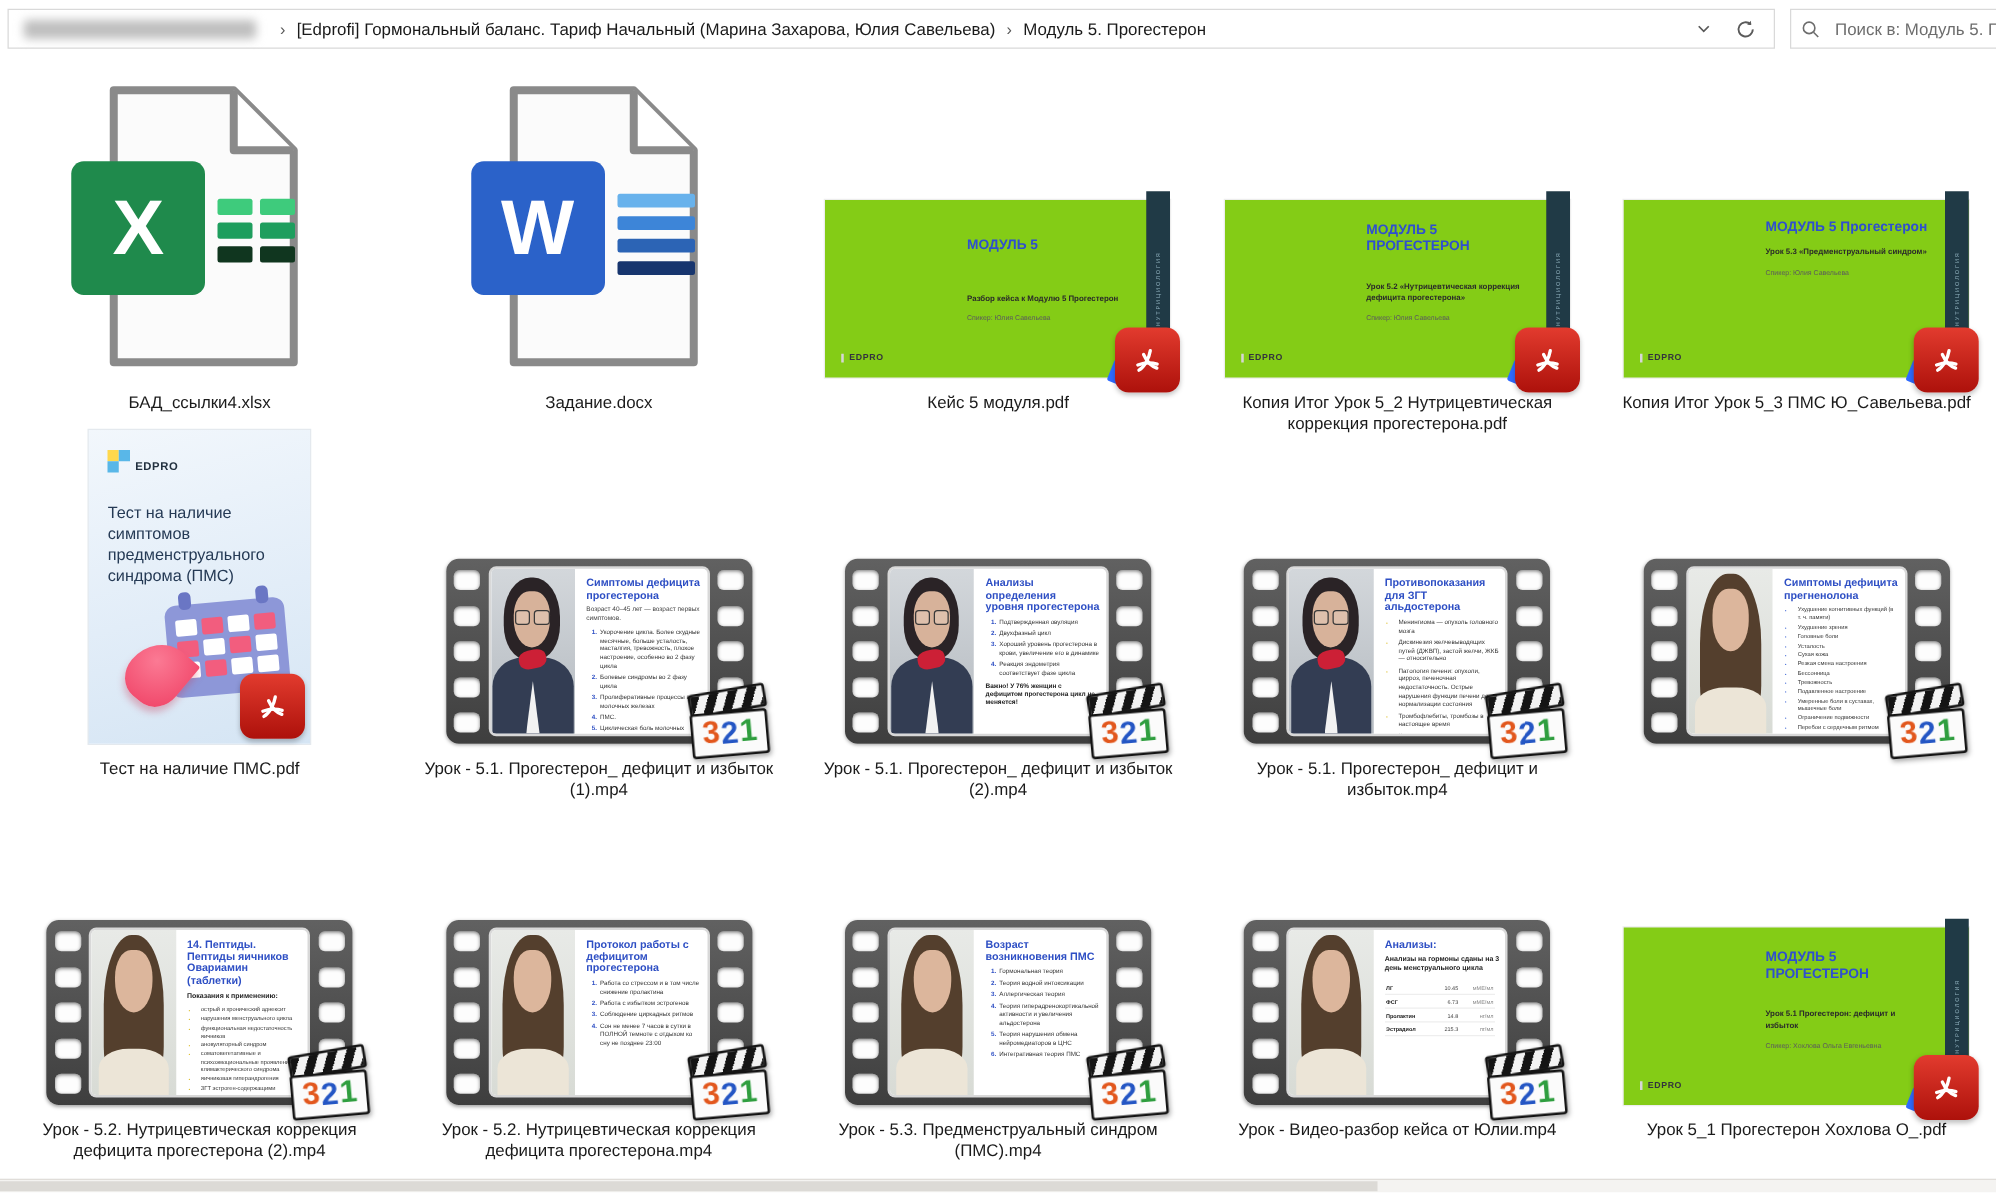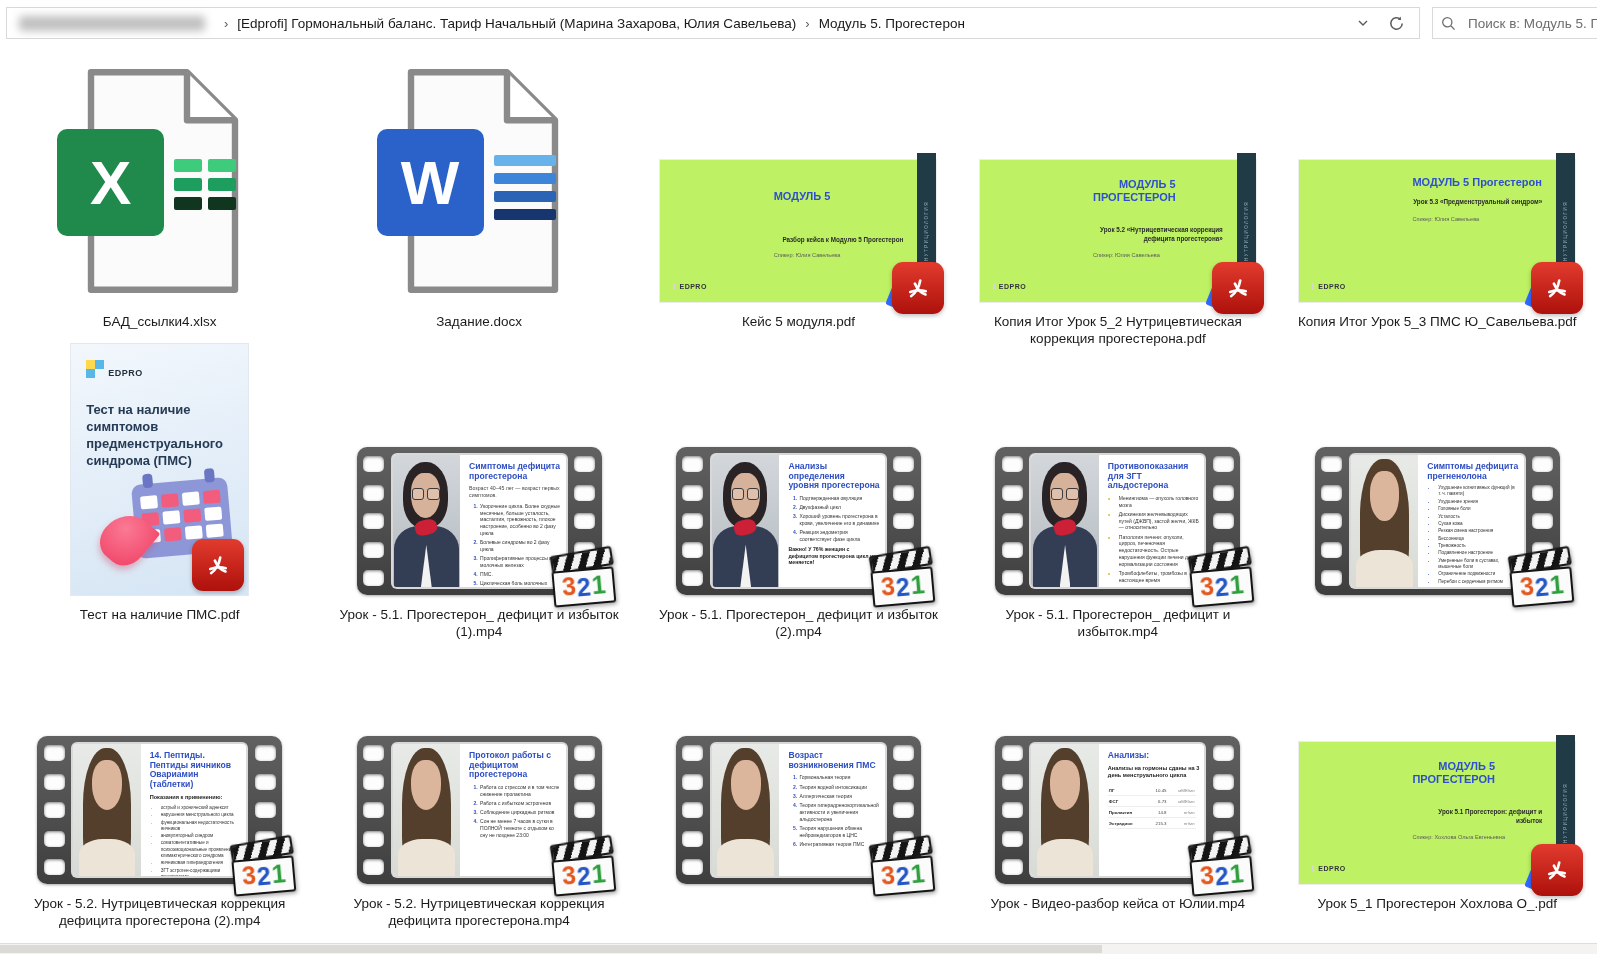--- a/index.html
+++ b/index.html
@@ -39,22 +39,22 @@
   .appsq.word{background:#2b62c9;}
   .xgrid{position:absolute;left:117px;top:92px;display:grid;grid-template-columns:28px 28px;grid-auto-rows:13px;gap:6px;}
   .xgrid i{border-radius:2px;}
   .xgrid i.g1{background:#3ecb7c;} .xgrid i.g2{background:#1e9e5e;} .xgrid i.g3{background:#10361f;}
   .wlines{position:absolute;left:117px;top:88px;display:flex;flex-direction:column;gap:7px;}
   .wlines i{width:62px;height:11px;border-radius:2px;}
   .wlines i.b1{background:#68b2ec;} .wlines i.b2{background:#3d85d8;}
   .wlines i.b3{background:#2c64b5;} .wlines i.b4{background:#17356e;}
 
   
-  .pdfslide{position:relative;width:276px;height:142px;background:#bef264;
-      box-shadow:0 0 0 1px #ededed;text-align:right;}
+  .pdfslide{position:relative;width:276px;height:142px;background:#84cc16;
+      box-shadow:0 0 0 1px #ededed;}
   .slidebody{position:absolute;inset:0;padding:0;}
   .s-title{position:absolute;left:41%;color:#2e4fd0;font-weight:700;font-size:11px;line-height:1.15;}
   .s-sub{position:absolute;left:41%;right:12%;color:#2a2a2a;font-weight:700;font-size:6.3px;line-height:1.4;}
   .s-spk{position:absolute;left:41%;color:#5c5c5c;font-size:5.6px;}
   .s-brand{position:absolute;left:13px;bottom:12px;font-size:7px;font-weight:700;color:#33333d;
       border-left:2px solid #d6d6d6;padding-left:4px;letter-spacing:.5px;}
   .la .s-title{top:30px;} .la .s-sub{top:76px;} .la .s-spk{top:92px;}
   .lb .s-title{top:18px;} .lb .s-sub{top:66px;} .lb .s-spk{top:92px;}
   .lc .s-title{top:16px;} .lc .s-sub{top:38px;} .lc .s-spk{top:56px;}
   .s-stripe{position:absolute;right:0;top:-7px;bottom:-7px;width:19px;background:#203a46;
@@ -69,21 +69,21 @@
       display:flex;align-items:center;justify-content:center;box-shadow:0 2px 4px rgba(0,0,0,.25);}
   .pdfslide .pdfbadge{position:absolute;right:-8px;bottom:-12px;}
 
   
   .pdfportrait{position:relative;width:177px;height:251px;background:linear-gradient(165deg,#f2f7fc 0%,#e2edf8 55%,#d5e5f4 100%);
       box-shadow:0 0 0 1px #e4e9ee;overflow:visible;}
   .p-logo{position:absolute;left:15px;top:16px;display:flex;align-items:flex-end;}
   .p-logo .sq{display:grid;grid-template-columns:9px 9px;grid-auto-rows:9px;margin-right:4px;}
   .p-logo .sq i.y{background:#ffd84d;} .p-logo .sq i.b{background:#59b7e8;} .p-logo .sq i.e{background:transparent;}
   .p-brand{font-size:9px;font-weight:700;color:#22303f;letter-spacing:.5px;}
-  .p-title{position:absolute;left:15px;top:58px;right:14px;font-size:13px;font-weight:700;color:#253a55;line-height:1.3;}
+  .p-title{position:absolute;left:15px;top:58px;right:14px;font-size:13px;font-weight:400;color:#253a55;line-height:1.3;}
   .calendar{position:absolute;right:18px;bottom:40px;width:96px;height:74px;background:#8d97d8;border-radius:9px;transform:rotate(-5deg);}
   .calendar::before{content:"";position:absolute;left:12px;top:-10px;width:10px;height:14px;background:#6a76c4;border-radius:4px;}
   .calendar::after{content:"";position:absolute;right:12px;top:-10px;width:10px;height:14px;background:#6a76c4;border-radius:4px;}
   .calgrid{position:absolute;left:8px;top:12px;display:grid;grid-template-columns:repeat(4,17px);grid-auto-rows:13px;gap:4px;}
   .calgrid i{border-radius:2px;background:#fff;}
   .calgrid i.p{background:#f25d7e;}
   .drop{position:absolute;left:32px;bottom:30px;width:46px;height:52px;background:radial-gradient(circle at 35% 35%,#fb7a94,#ef3f63);
       border-radius:78% 6% 55% 55%;transform:rotate(40deg);box-shadow:2px 4px 6px rgba(200,60,90,.35);}
   .pdfportrait .pdfbadge{position:absolute;right:4px;bottom:4px;}
 
@@ -748,20 +748,21 @@
         <div class="mpc">
           <div class="clap"></div>
             <div class="digits">
               <span class="d3">3</span>
               <span class="d2">2</span>
               <span class="d1">1</span>
             </div>
         </div>
       </div>
     </div>
+    <div class="caption">Урок - 5.3. Предменструальный синдром (ПМС).mp4</div>
   </div>
 
   <div class="cell">
     <div class="imgarea">
       <div class="vthumb">
         <div class="film">
           <div class="holes">
               <i></i>
               <i></i>
               <i></i>

